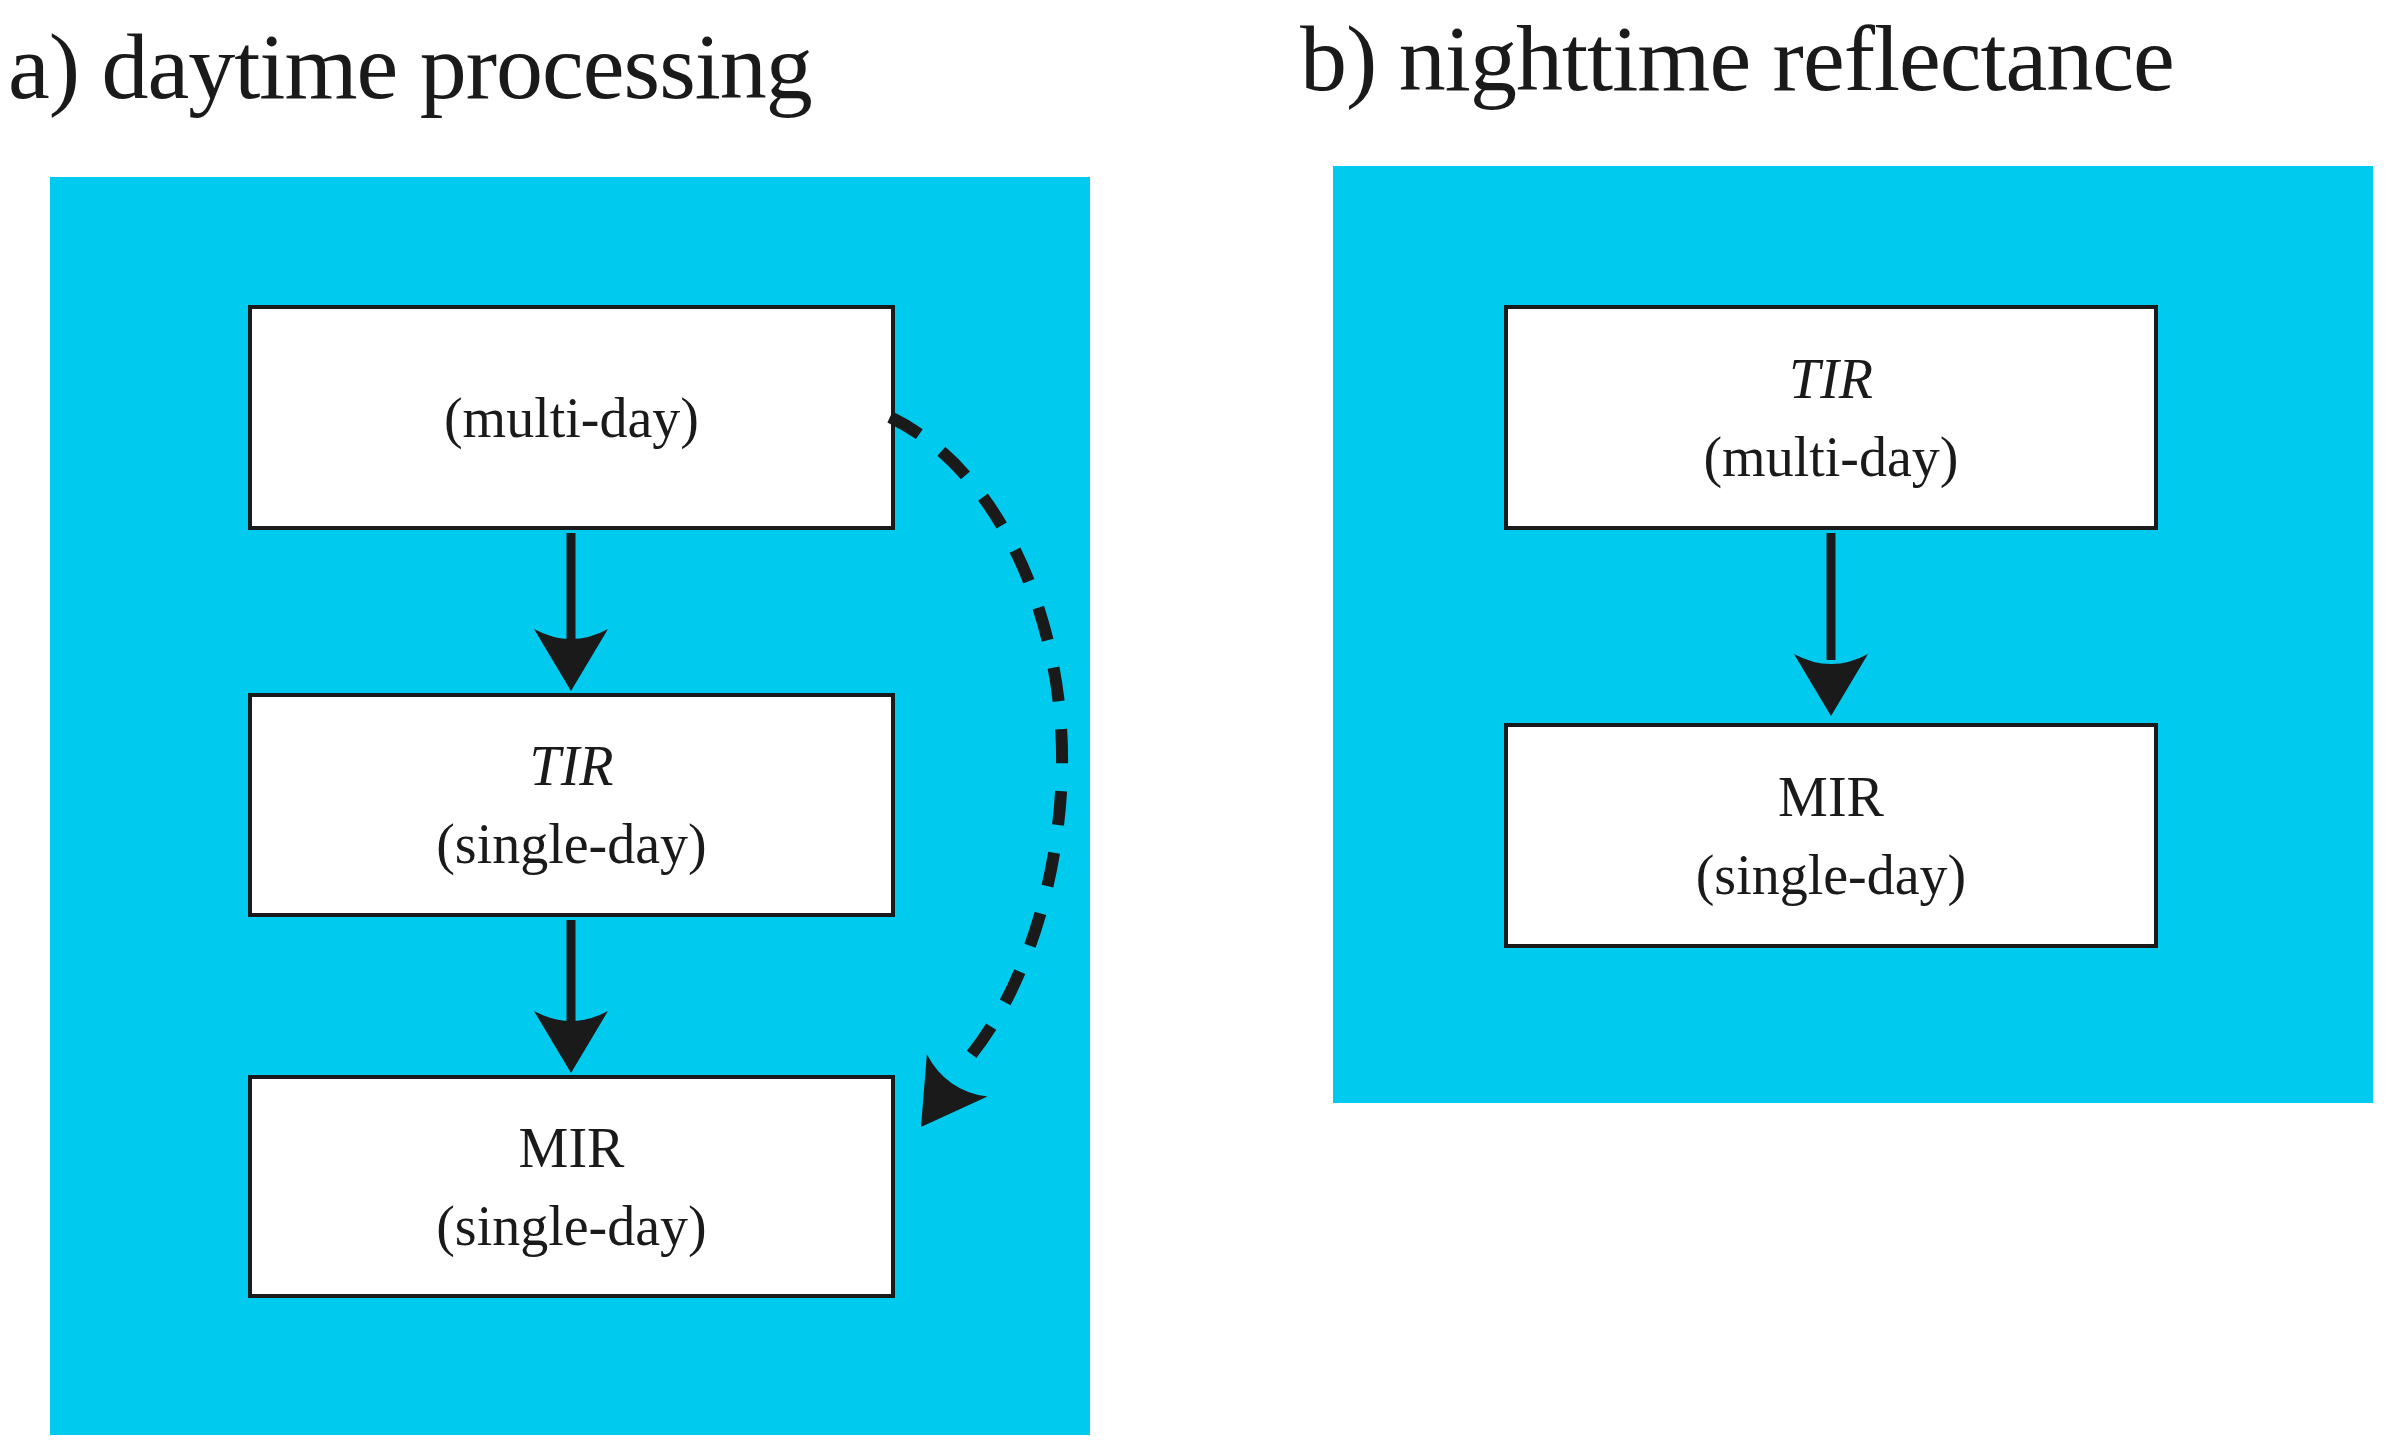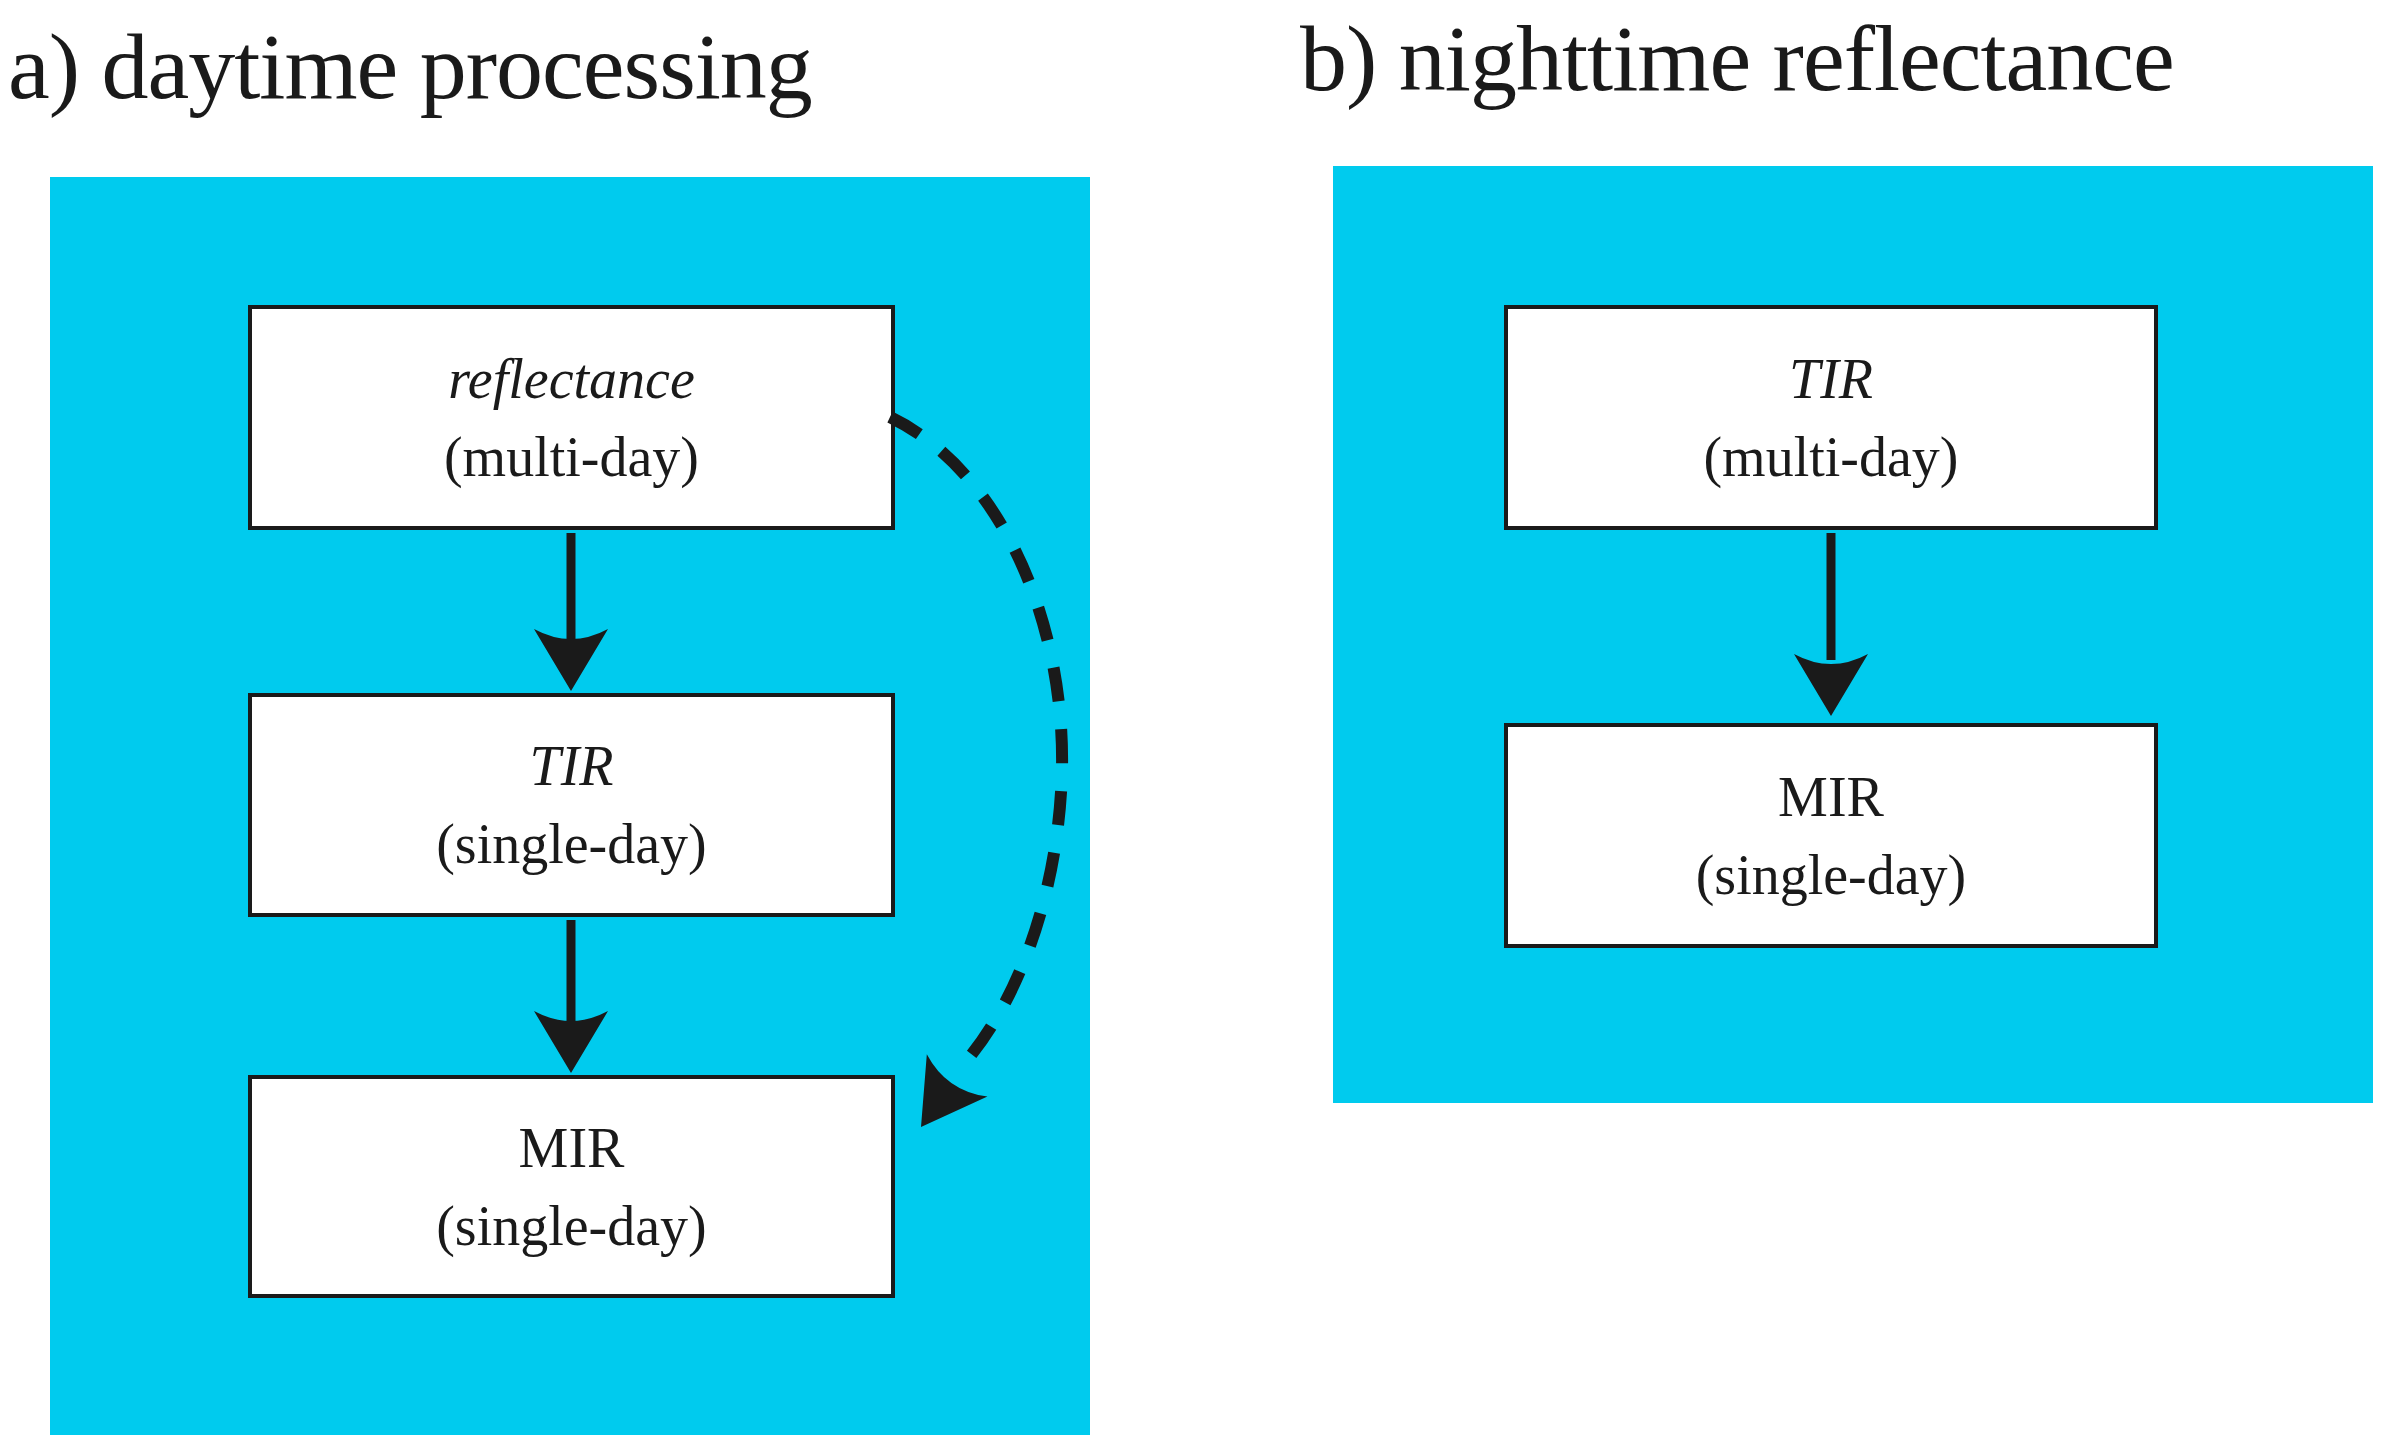--- a/index.html
+++ b/index.html
@@ -63,21 +63,20 @@
 
 <div class="canvas">
 
   <div class="fig-title title-a">a) daytime processing</div>
   <div class="fig-title title-b">b) nighttime reflectance</div>
 
   <div class="panel panel-a"></div>
   <div class="panel panel-b"></div>
 
   <div class="node" id="node-reflectance">
-    <div class="l1 em">reflectance</div>
     <div class="l2">(multi-day)</div>
   </div>
 
   <div class="node" id="node-tir-day">
     <div class="l1 em">TIR</div>
     <div class="l2">(single-day)</div>
   </div>
 
   <div class="node" id="node-mir-day">
     <div class="l1">MIR</div>

